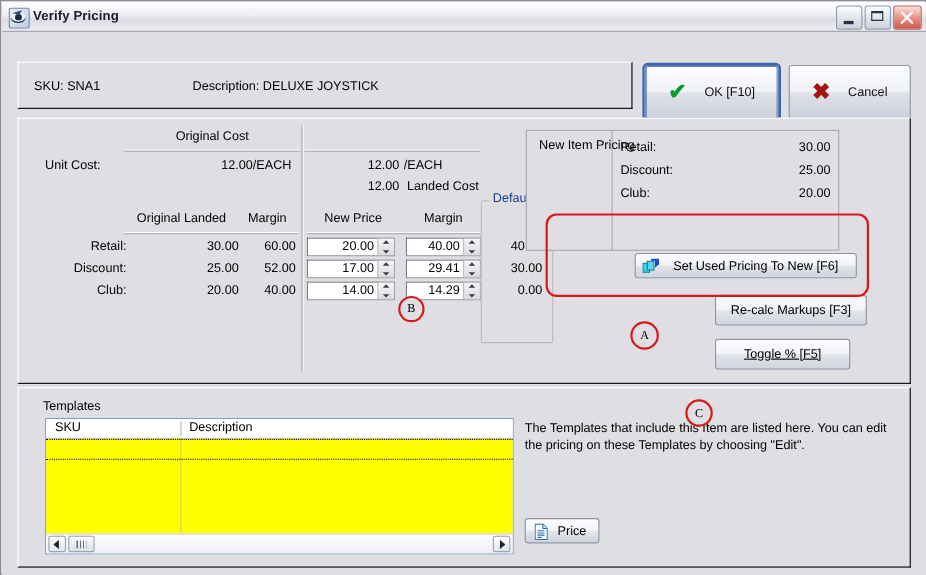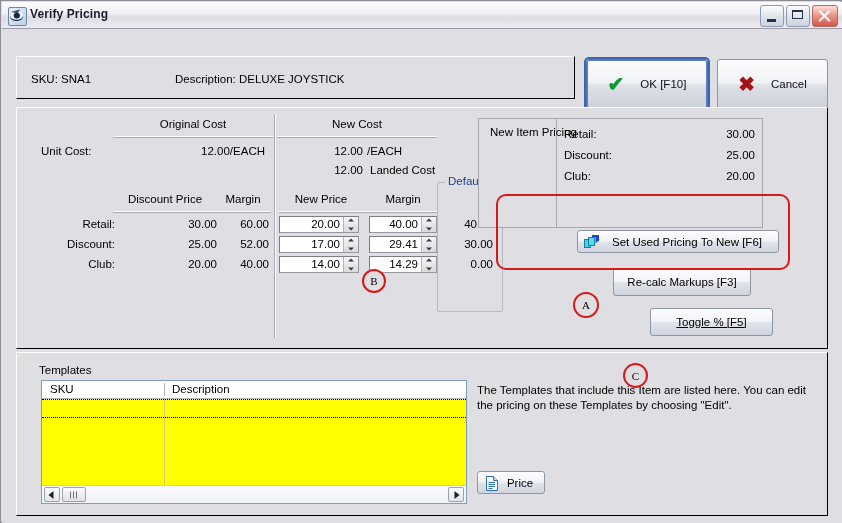--- a/index.html
+++ b/index.html
@@ -229,21 +229,21 @@
     background: linear-gradient(180deg,#fdfdff 0%,#f2f3f7 48%,#e2e4ea 52%,#d0d4de 100%);
     border:1px solid #8e96a5;
     border-radius:3px;
     box-sizing:border-box;
     display:flex; align-items:center; justify-content:center;
     font-size:11.5px;
     cursor:pointer;
     white-space:nowrap;
   }
   #btn-setused { left:560px; top:122px; width:202px; height:23px; }
-  #btn-recalc  { left:596px; top:160px; width:138px; height:28px; }
+  #btn-recalc  { left:633px; top:160px; width:138px; height:28px; }
   #btn-toggle  { left:633px; top:200px; width:123px; height:28px;text-decoration:underline; }
 
   .ico-copy { position:absolute; left:6px; top:4px; width:16px; height:14px; }
 
   
   #tpl-group { left:14px; top:323px; width:812px; height:164px; }
   #tpl-caption { position:absolute; left:22px; top:11px; font-size:11.5px; }
 
   #grid {
     position:absolute;
@@ -391,33 +391,32 @@
     <div class="bigbtn" id="btn-cancel">
       <span class="glyph glyph-x">✖</span>
       <span>Cancel</span>
     </div>
 
     <div class="panel-raised" id="main-group">
 
       <div class="colhdr" style="left:96px; top:10px; width:160px;">Original Cost</div>
       <div class="hline" style="left:96px; top:28px; width:160px;"></div>
 
-      <div class="colhdr" style="left:260px; top:10px; width:160px;">New Cost</div>
       <div class="hline" style="left:260px; top:28px; width:160px;"></div>
 
       <div class="vline" style="left:257px; top:6px; height:224px;"></div>
 
       <div class="txt" style="left:24px; top:37px;">Unit Cost:</div>
       <div class="txt r" style="left:110px; top:37px; width:138px;">12.00/EACH</div>
       <div class="txt r" style="left:262px; top:37px; width:84px;">12.00</div>
       <div class="txt" style="left:350px; top:37px;">/EACH</div>
       <div class="txt r" style="left:262px; top:56px; width:84px;">12.00</div>
       <div class="txt" style="left:353px; top:56px;">Landed Cost</div>
 
-      <div class="colhdr" style="left:96px; top:85px; width:104px;">Discount Price</div>
+      <div class="colhdr" style="left:96px; top:85px; width:104px;">Original Landed</div>
       <div class="colhdr" style="left:198px; top:85px; width:56px;">Margin</div>
       <div class="hline" style="left:96px; top:103px; width:158px;"></div>
 
       <div class="colhdr" style="left:262px; top:85px; width:84px;">New Price</div>
       <div class="colhdr" style="left:352px; top:85px; width:68px;">Margin</div>
       <div class="hline" style="left:262px; top:103px; width:158px;"></div>
 
       <div class="txt r" style="left:16px; top:110px; width:82px;">Retail:</div>
       <div class="txt r" style="left:104px; top:110px; width:96px;">30.00</div>
       <div class="txt r" style="left:196px; top:110px; width:56px;">60.00</div>

